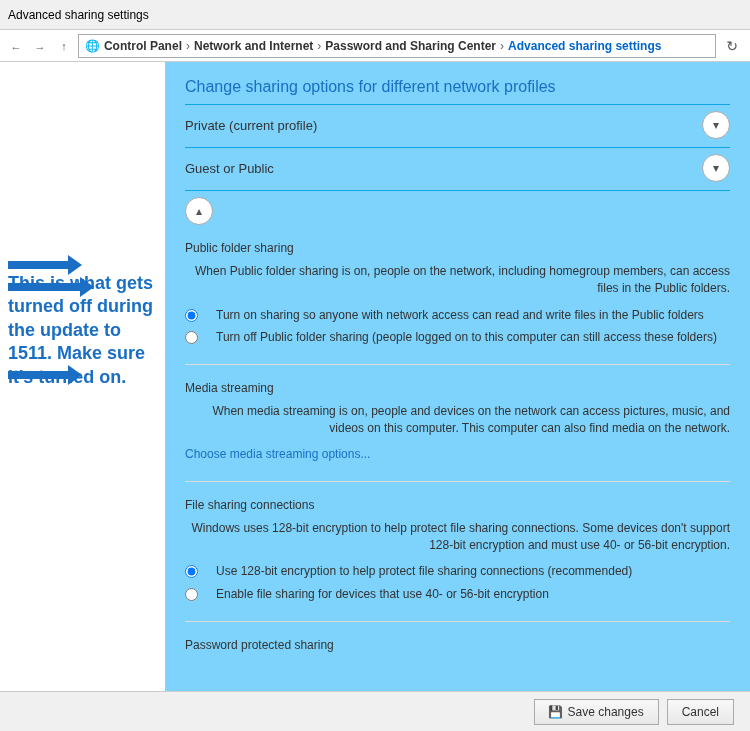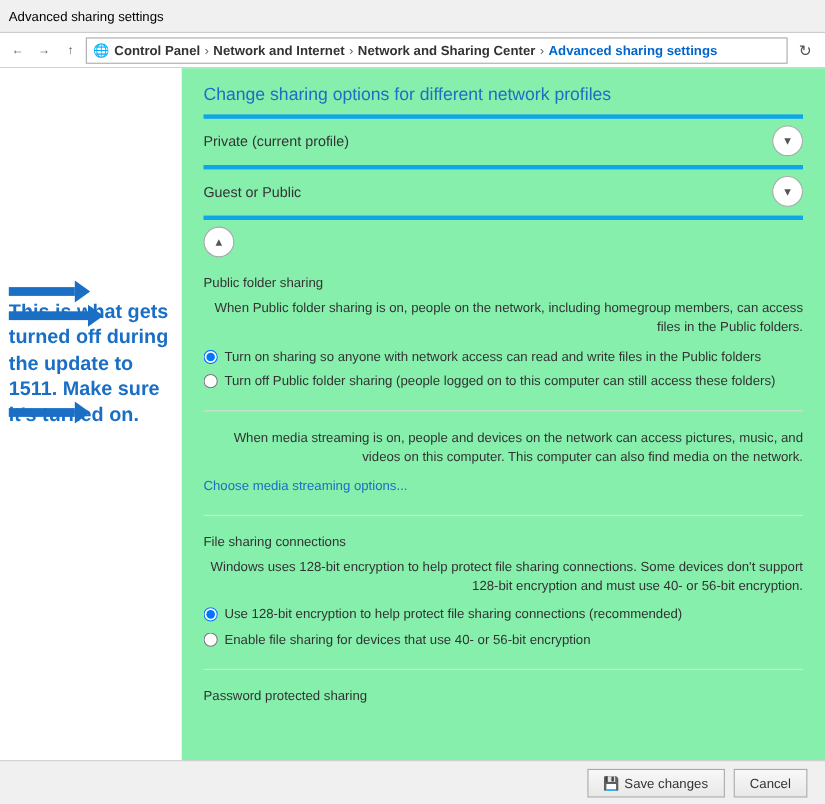--- a/index.html
+++ b/index.html
@@ -94,42 +94,42 @@
       font-weight: bold;
       line-height: 1.3;
       margin-top: 200px;
     }
 
     
     .settings-panel {
       flex: 1;
       padding: 16px 20px;
       overflow-y: auto;
-      background: #86efac;
+      background: #7dd3fc;
     }
 
     .page-title {
       color: #1a6fc4;
       font-size: 16px;
       font-weight: normal;
       margin-bottom: 8px;
     }
     .page-desc {
       font-size: 12px;
       color: #333;
       margin-bottom: 16px;
       line-height: 1.4;
     }
 
     
     .section-header {
       display: flex;
       align-items: center;
       padding: 6px 0;
-      border-top: 4px solid #0ea5e9;
+      border-top: 1px solid #0ea5e9;
       cursor: pointer;
       margin-bottom: 2px;
     }
     .section-title {
       flex: 1;
       font-size: 13px;
       color: #333;
     }
     .section-toggle {
       width: 28px;
@@ -159,21 +159,21 @@
       color: #333;
       margin-bottom: 10px;
       line-height: 1.4;
       text-align: right;
     }
 
     .radio-option {
       display: flex;
       align-items: flex-start;
       margin-bottom: 6px;
-      gap: 6px;
+      gap: 18px;
     }
     .radio-option input[type=radio] {
       margin-top: 2px;
       flex-shrink: 0;
     }
     .radio-label {
       font-size: 12px;
       color: #333;
       line-height: 1.4;
     }
@@ -231,21 +231,21 @@
 <div class="address-bar">
   <div class="nav-btn">←</div>
   <div class="nav-btn">→</div>
   <div class="nav-btn">↑</div>
   <div class="address-path">
     <span>🌐</span>
     <span class="path-segment">Control Panel</span>
     <span class="path-sep">›</span>
     <span class="path-segment">Network and Internet</span>
     <span class="path-sep">›</span>
-    <span class="path-segment">Network and Sharing Center</span>
+    <span class="path-segment">Password and Sharing Center</span>
     <span class="path-sep">›</span>
     <span class="path-segment current">Advanced sharing settings</span>
   </div>
   <div class="refresh-btn">↻</div>
 </div>
 
 <div class="main-content">
 
   <div class="left-annotation">
 
@@ -295,20 +295,21 @@
       </div>
       <div class="radio-option">
         <input type="radio" name="publicFolderSharing" id="pfs-off" style="">
         <label class="radio-label" for="pfs-off">Turn off Public folder sharing (people logged on to this computer can still access these folders)</label>
       </div>
     </div>
 
     <hr class="divider">
 
     <div class="subsection">
+      <div class="subsection-title">Media streaming</div>
       <div class="subsection-desc">When media streaming is on, people and devices on the network can access pictures, music, and videos on this computer. This computer can also find media on the network.</div>
       <a class="link-text" href="#">Choose media streaming options...</a>
     </div>
 
     <hr class="divider">
 
     <div class="subsection">
       <div class="subsection-title">File sharing connections</div>
       <div class="subsection-desc">Windows uses 128-bit encryption to help protect file sharing connections. Some devices don't support 128-bit encryption and must use 40- or 56-bit encryption.</div>
 

